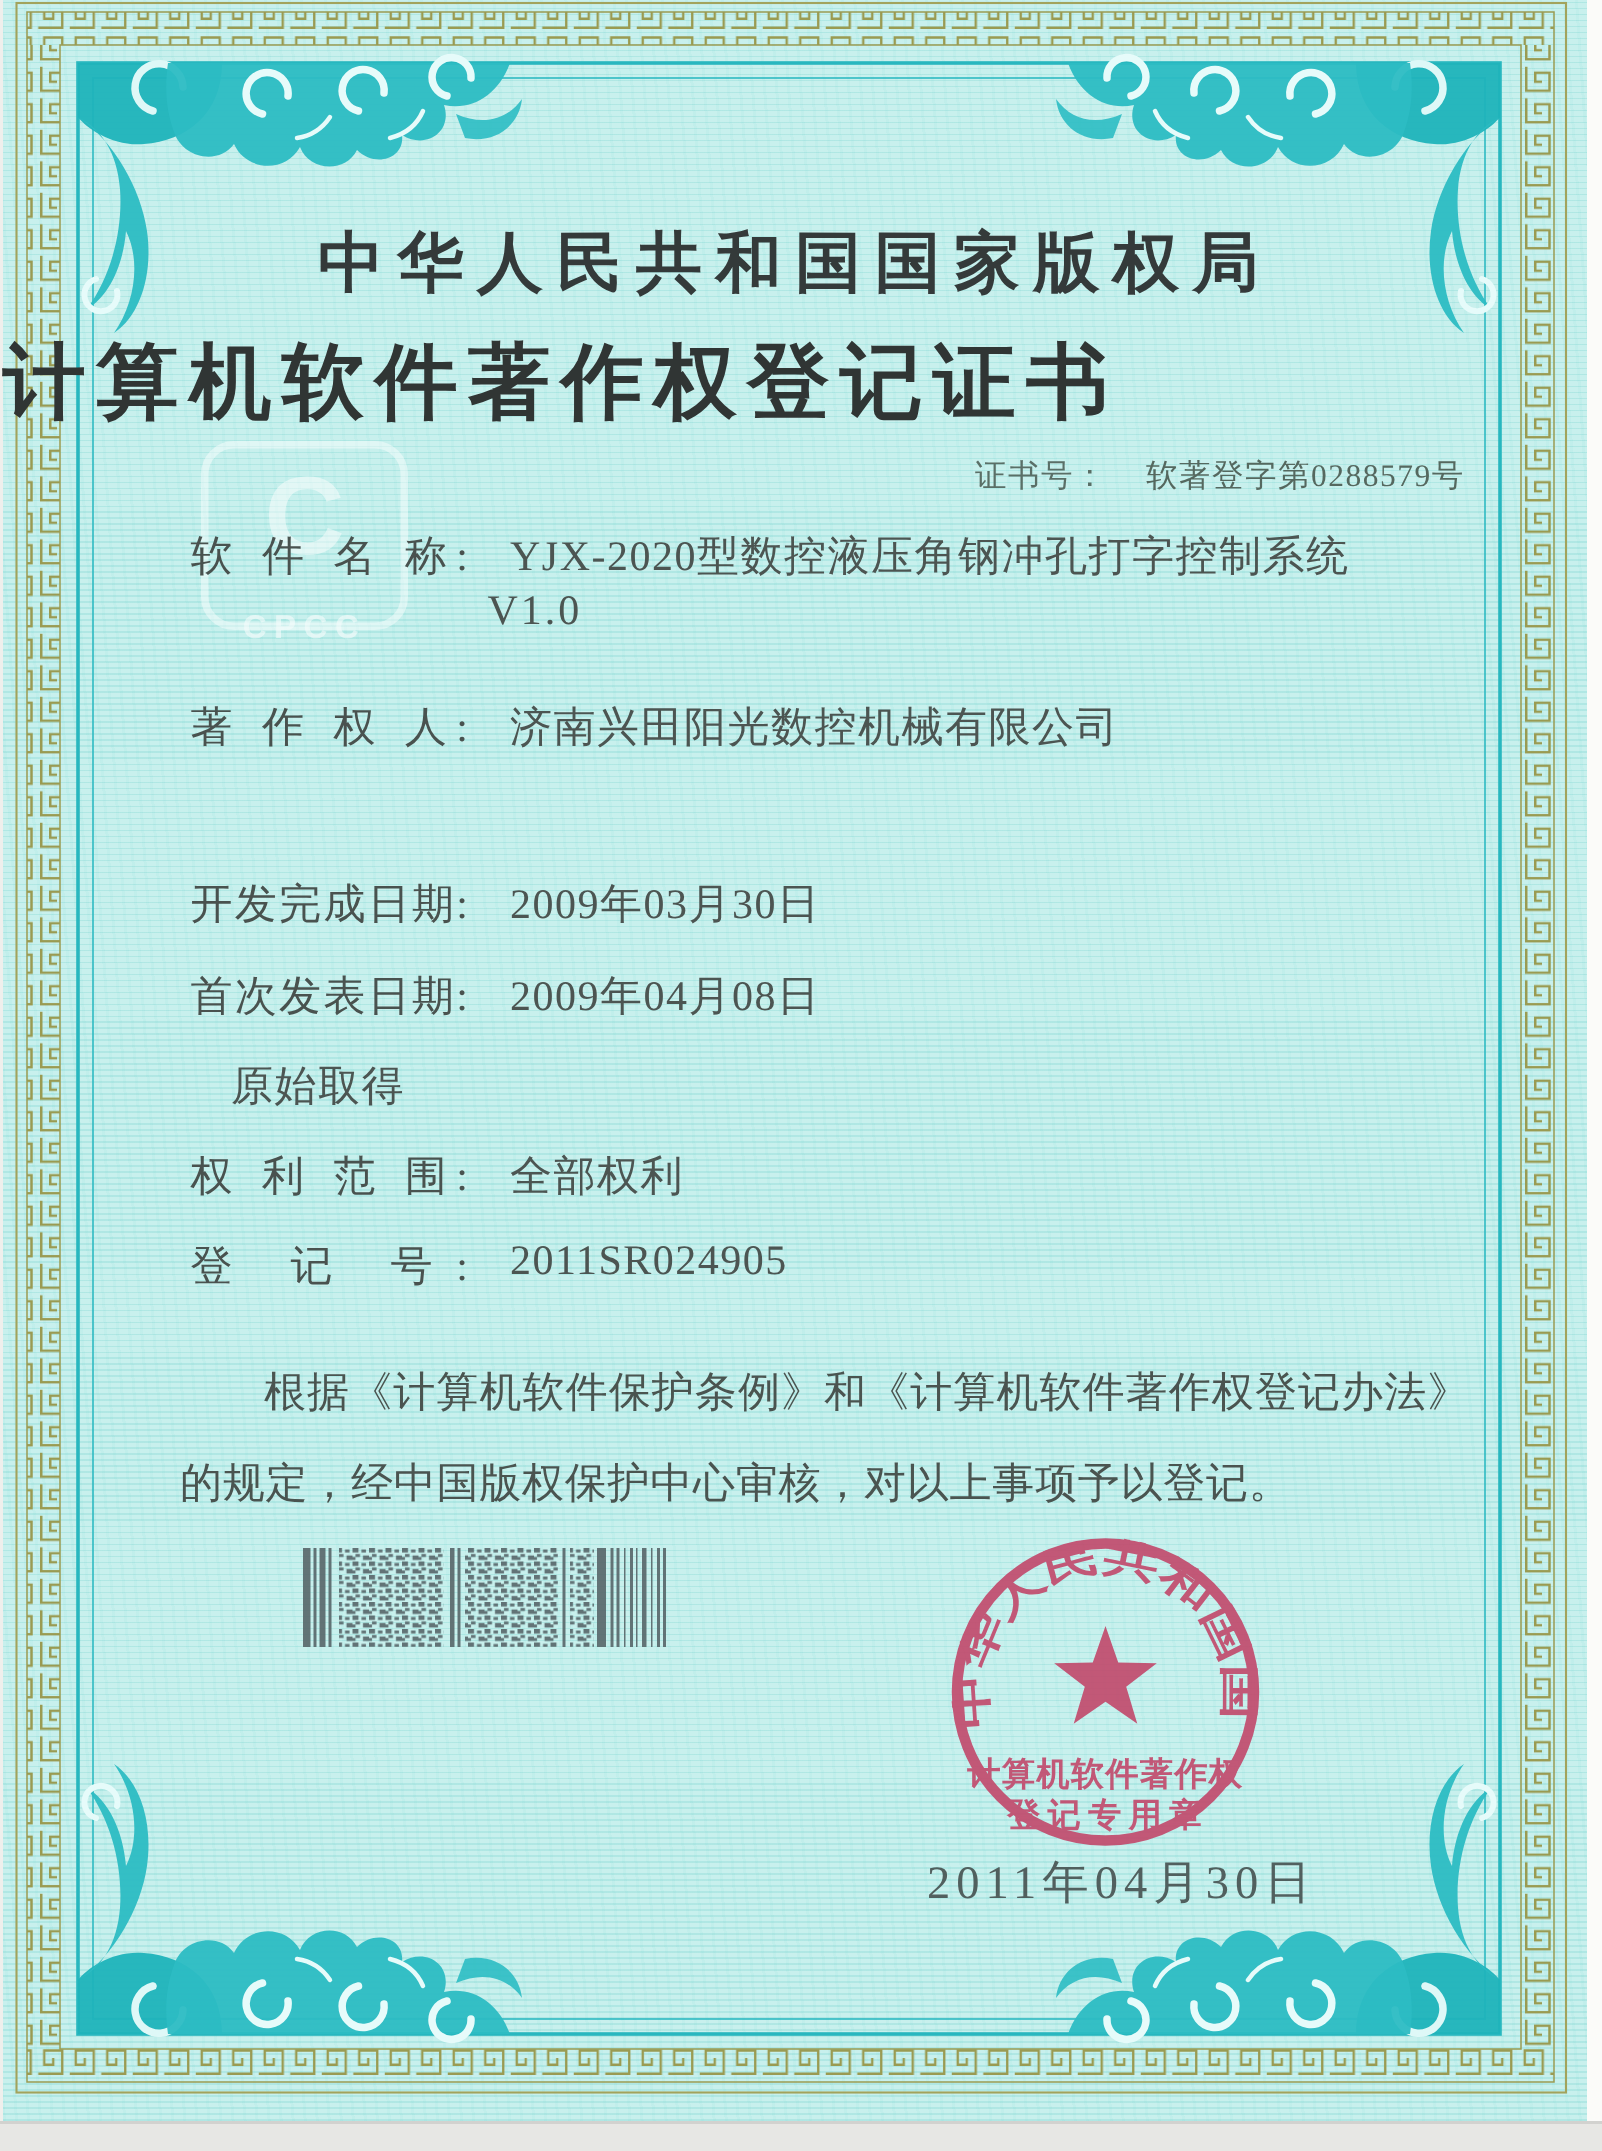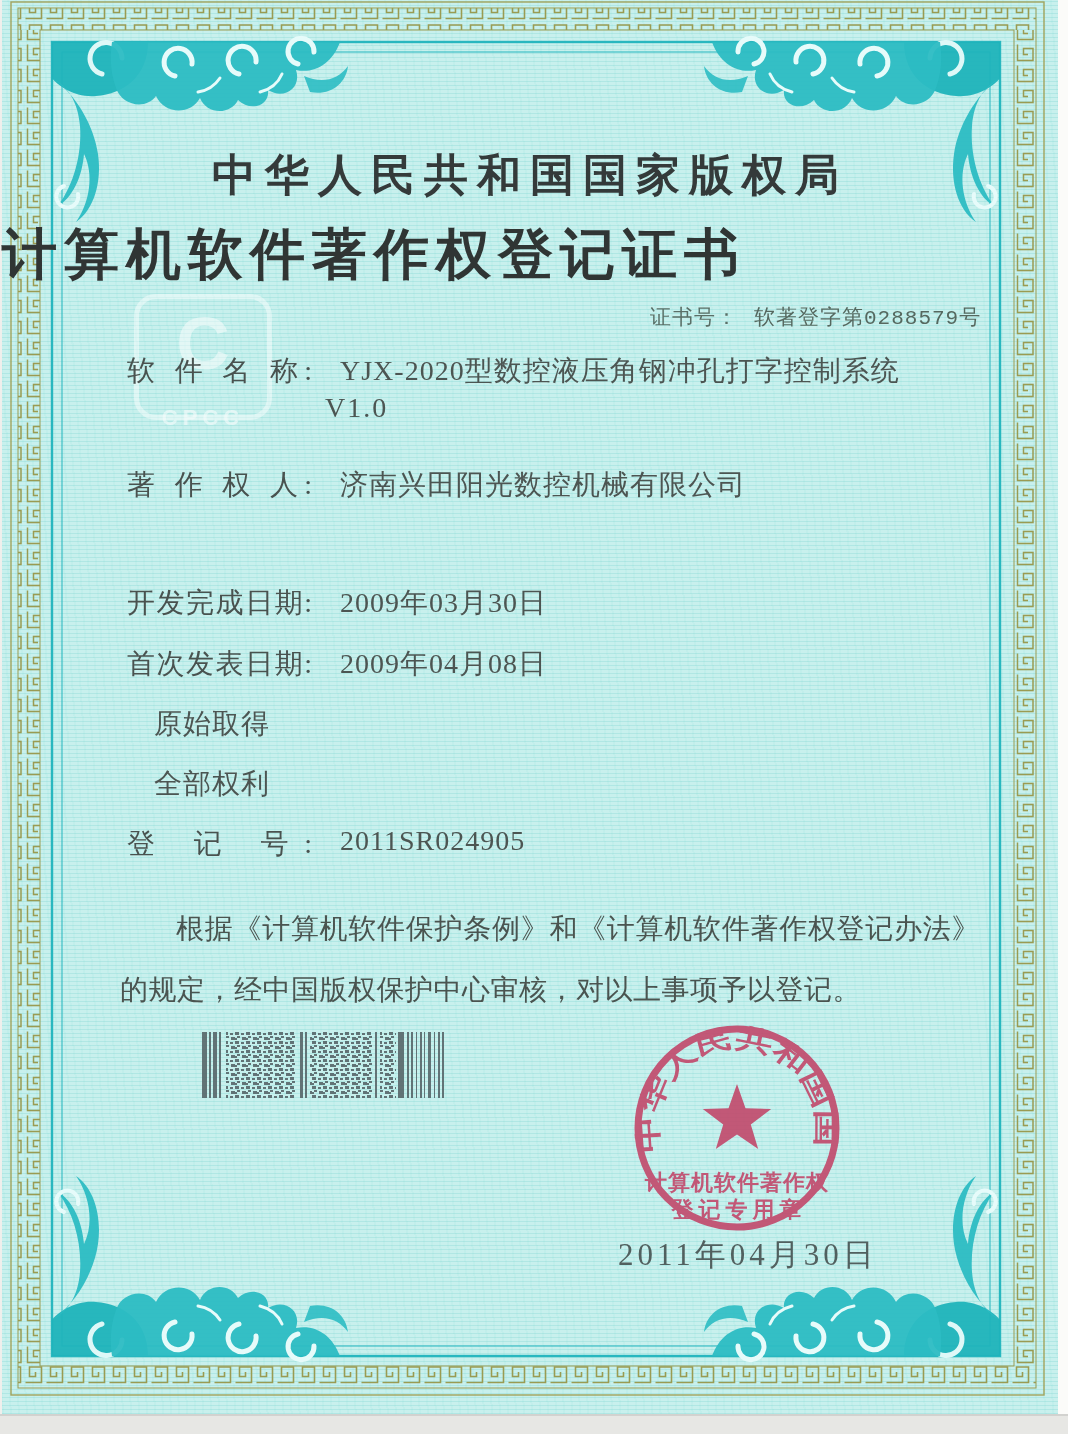--- a/index.html
+++ b/index.html
@@ -18,21 +18,21 @@
     position:absolute;left:0;top:146px;width:1056px;text-align:center;
     font-size:44px;font-weight:bold;letter-spacing:9px;color:#343a3a;
   }
   .cert-title{
     position:absolute;left:0;top:218px;width:956px;text-align:left;
     font-size:55px;font-weight:bold;letter-spacing:7px;color:#303534;
   }
   .cert-no{
     position:absolute;left:648px;top:303px;font-size:21px;color:#5a6f67;letter-spacing:1px;white-space:nowrap;
   }
-  .cert-no .v{margin-left:16px;color:#55685f;font-family:Liberation Mono, monospace;}
+  .cert-no .v{margin-left:26px;color:#55685f;}
   .row{position:absolute;left:125px;display:flex;align-items:flex-start;white-space:nowrap;}
   .row .lbl{
     display:inline-block;width:186px;font-size:28px;color:#49524f;
     text-align:justify;text-align-last:justify;letter-spacing:1px;font-weight:500;
   }
   .row .val{margin-left:27px;font-size:28px;color:#4c5552;letter-spacing:1px;}
   .val-cont{position:absolute;left:323px;font-size:28px;color:#4c5552;letter-spacing:2px;}
   .statement{
     position:absolute;left:118px;top:898px;width:860px;
     font-size:28px;line-height:61px;color:#4a5450;text-indent:2em;letter-spacing:0.5px;text-align:justify;
@@ -134,20 +134,21 @@
   <div class="row" style="top:645px">
     <span class="lbl">首次发表日期:</span>
     <span class="val">2009年04月08日</span>
   </div>
 
   <div class="row" style="top:705px">
     <span class="val">原始取得</span>
   </div>
 
   <div class="row" style="top:765px">
+    <span class="lbl">权 利 范 围:</span>
     <span class="val">全部权利</span>
   </div>
 
   <div class="row" style="top:825px">
     <span class="lbl">登 记 号:</span>
     <span class="val">2011SR024905</span>
   </div>
 
   <div class="statement">根据《计算机软件保护条例》和《计算机软件著作权登记办法》的规定，经中国版权保护中心审核，对以上事项予以登记。</div>
 

